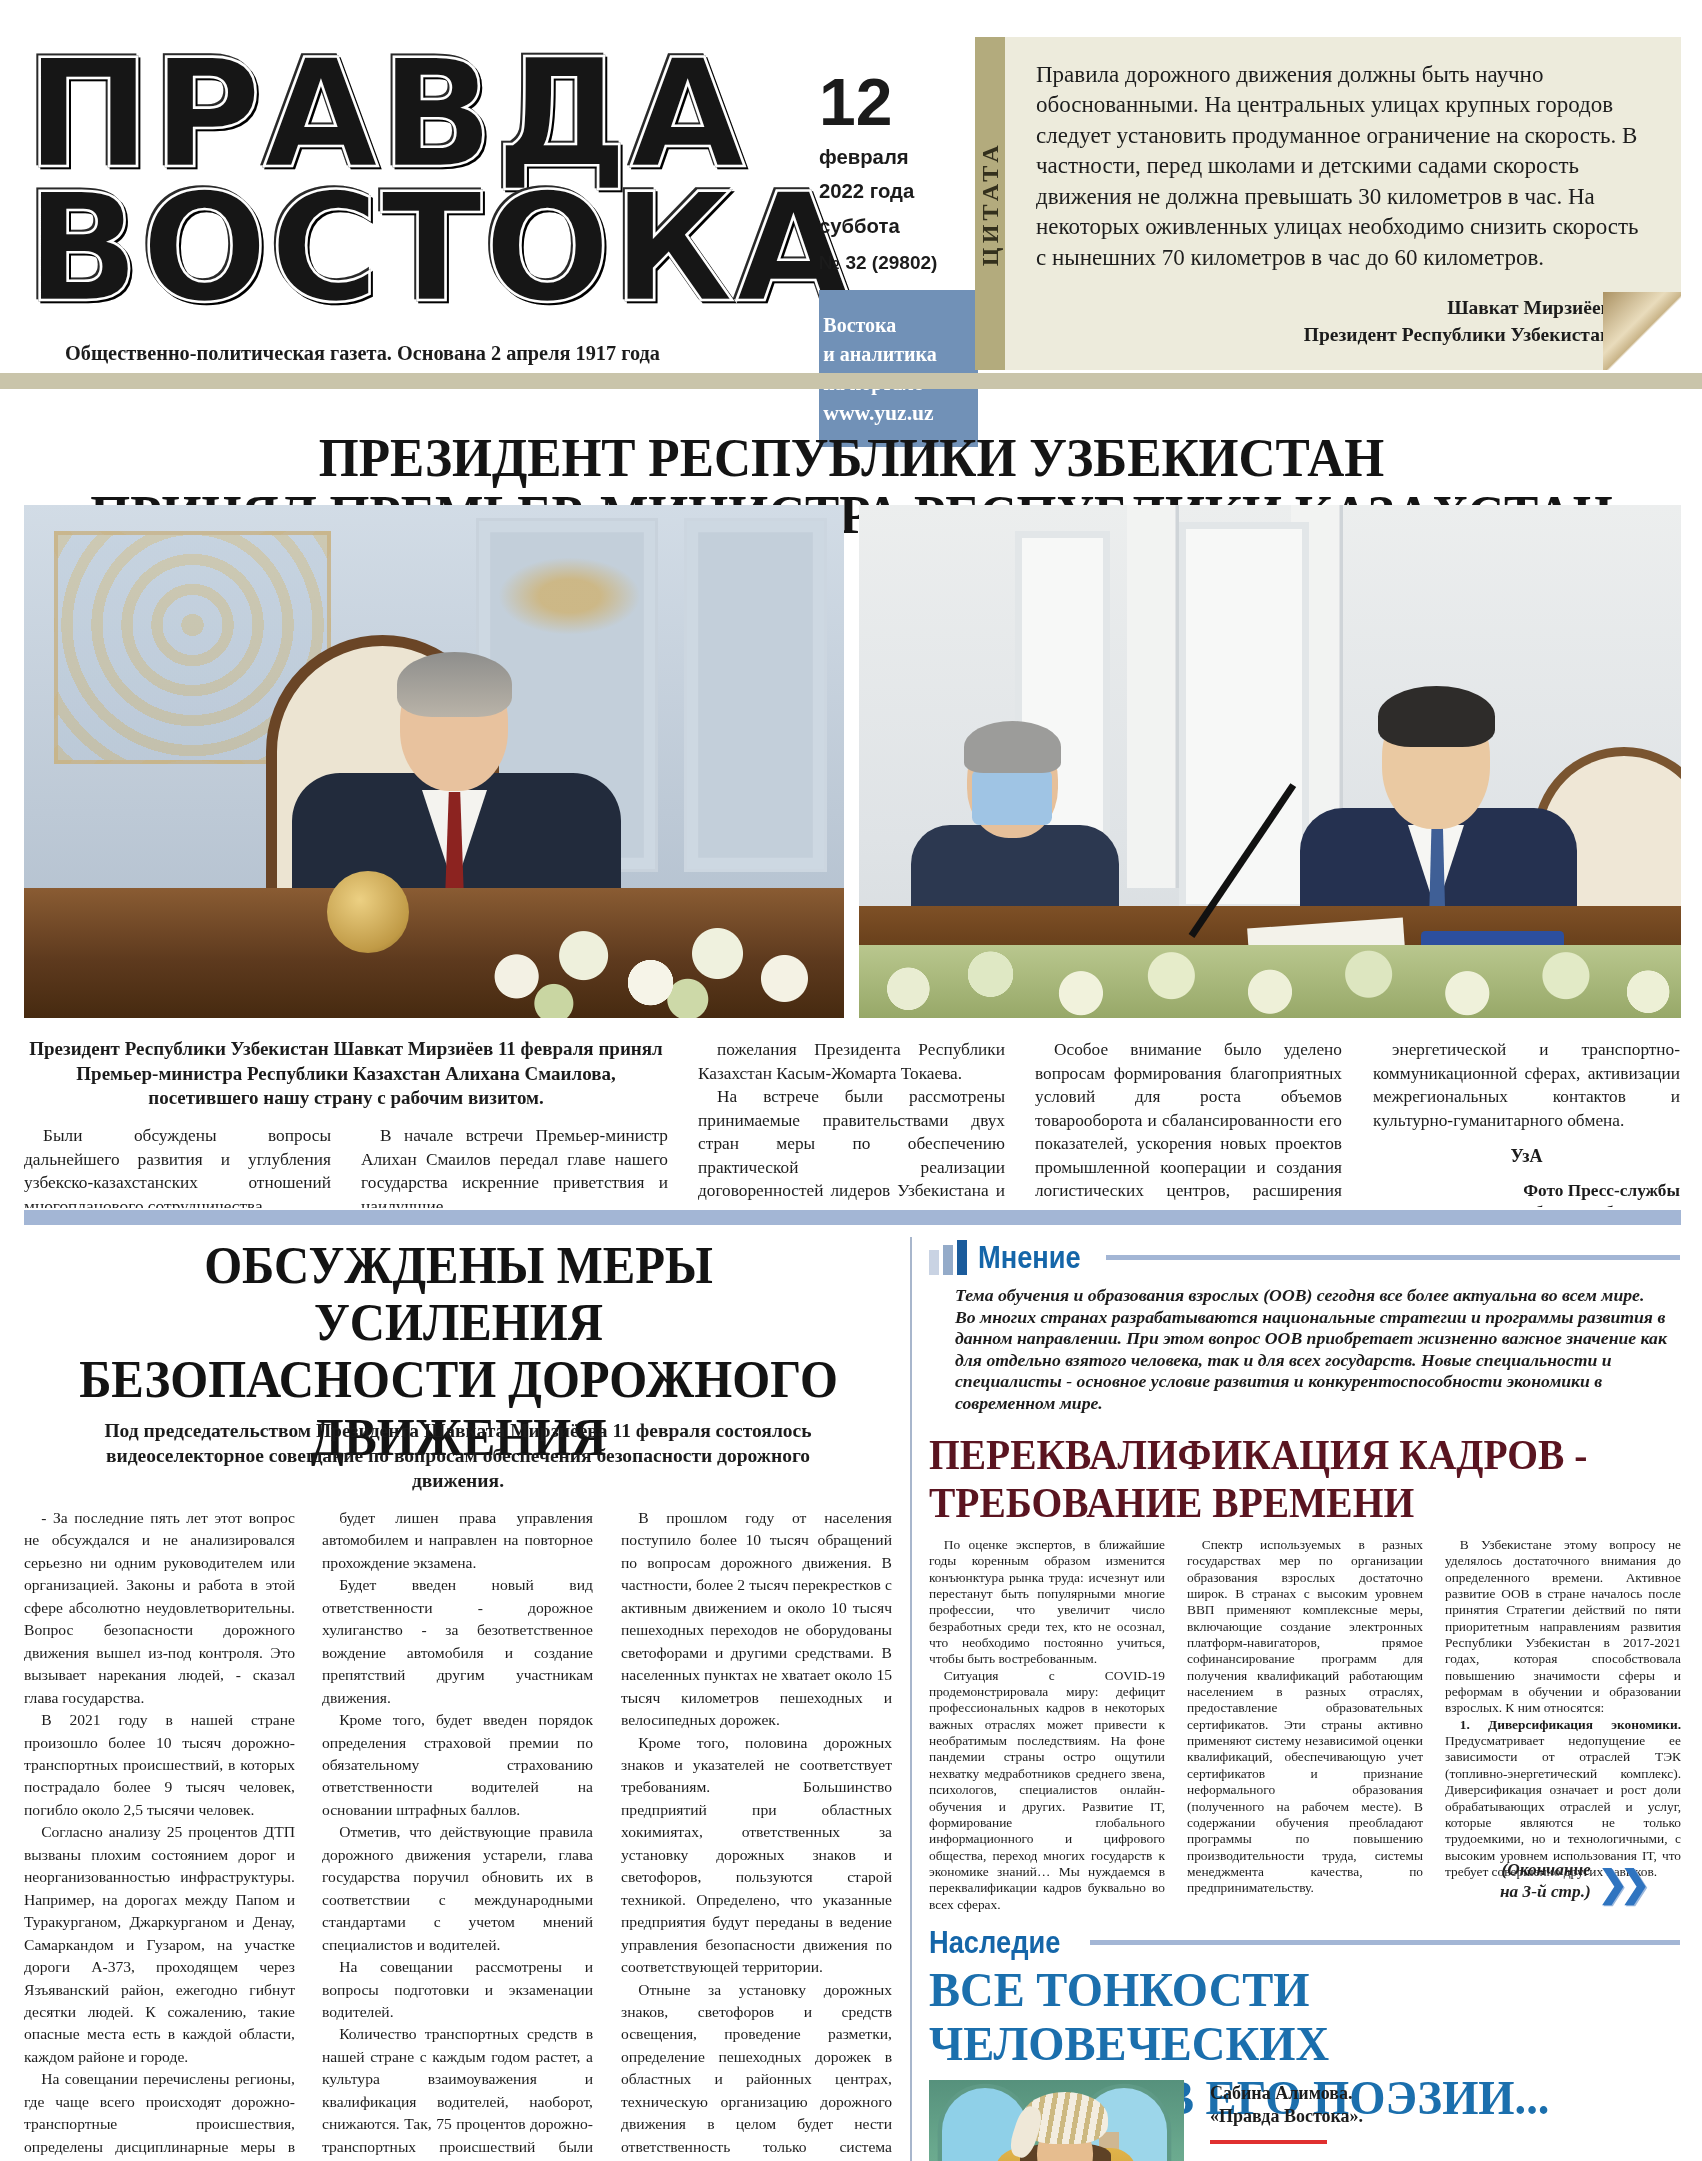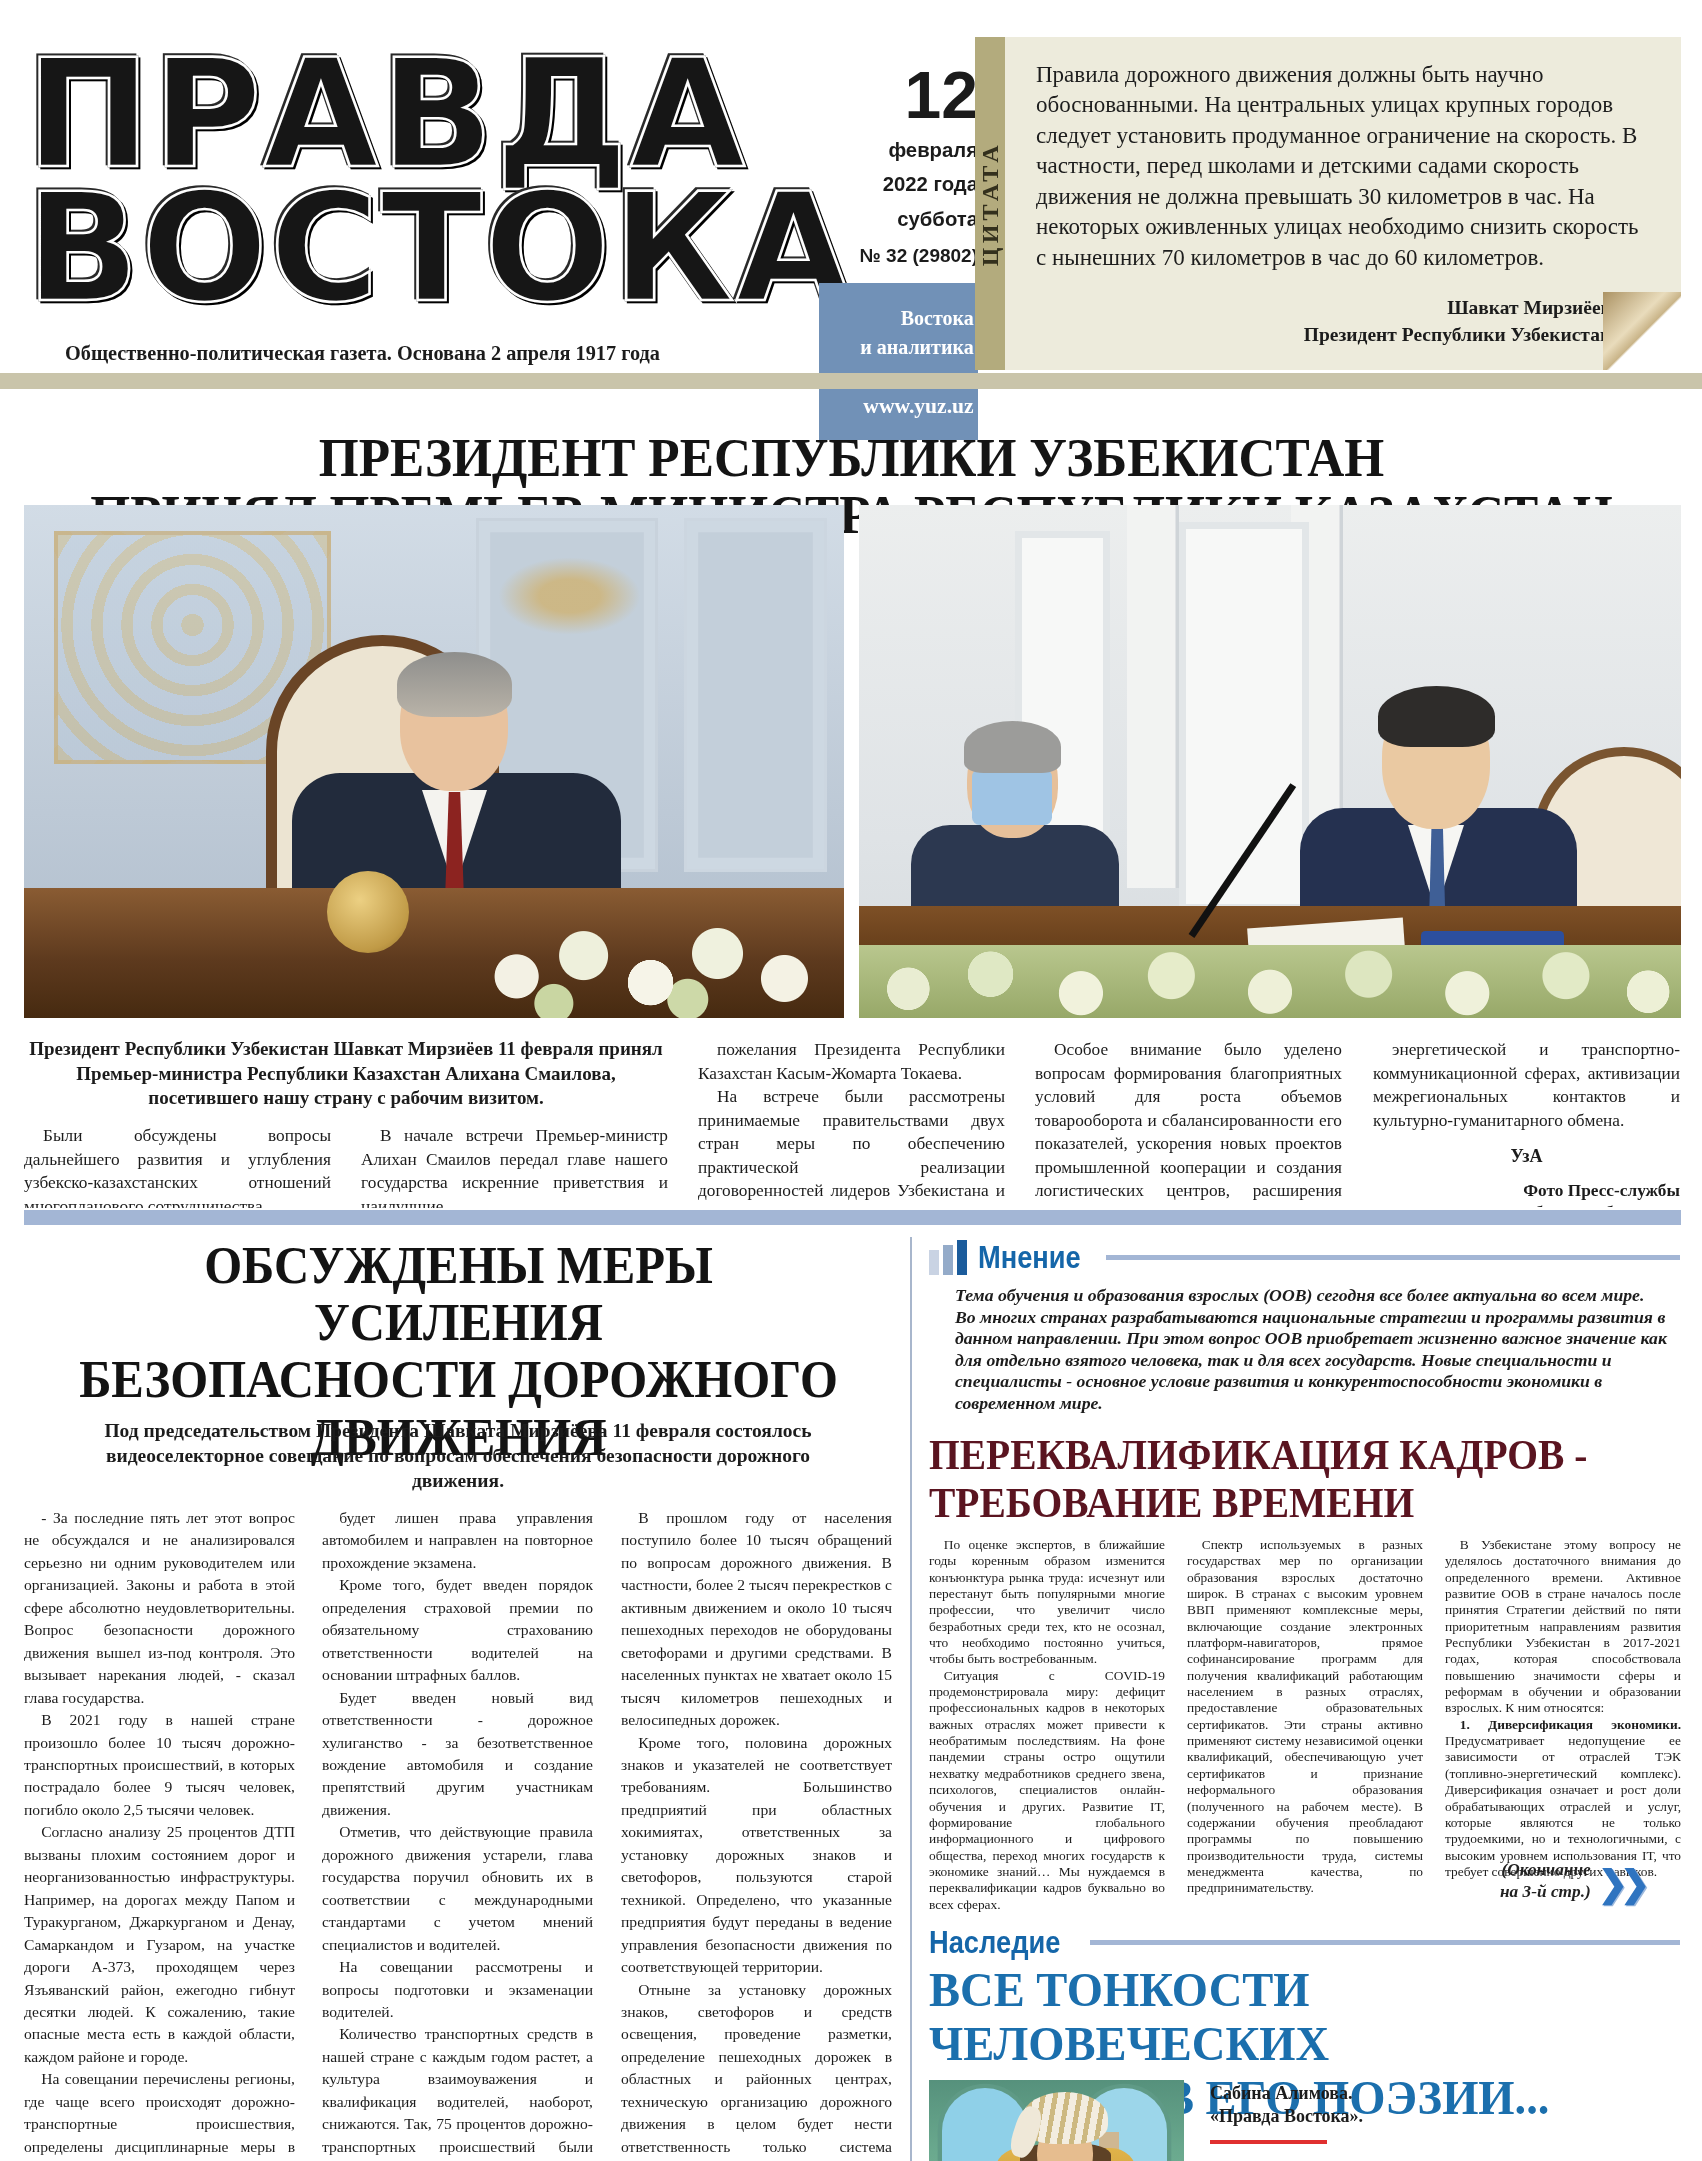--- a/index.html
+++ b/index.html
@@ -6,21 +6,21 @@
   .page{position:relative;width:1702px;height:2362px;background:#ffffff;overflow:hidden;
         font-family:"Liberation Serif",serif;color:#1c1c1c;}
   [data-interactable]{box-sizing:border-box;}
 
   
   .logo{position:absolute;left:26px;top:48px;width:891px;line-height:.9;}
   .logo-line{font-family:"DejaVu Sans",sans-serif;font-weight:bold;font-size:149px;
     letter-spacing:1.7px;color:#161616;-webkit-text-stroke:2.6px #ffffff;
     filter:drop-shadow(2.6px 2.6px 0 #000) drop-shadow(-1.3px -1.3px 0 #2a2a2a);}
   .founded{position:absolute;left:65px;top:342px;width:757px;font-weight:bold;font-size:20.3px;}
-  .dateblock{position:absolute;left:819px;top:62px;width:159px;text-align:right;
+  .dateblock{position:absolute;left:819px;top:69px;width:159px;text-align:left;
     font-family:"Liberation Sans",sans-serif;font-weight:bold;color:#1b1b1b;}
   .dateblock .day{font-size:66px;line-height:1;}
   .dateblock .dline{font-size:20.3px;margin-top:11.2px;}
   .dateblock .issue{font-size:19px;margin-top:14.7px;}
   .portal{margin-top:15.6px;background:#7191b7;color:#fff;font-family:"Liberation Serif",serif;
     padding:21px 4.3px 18px 4.3px;}
   .portal div{font-size:20px;line-height:1.45;}
   .portal .url{font-weight:bold;font-size:21.6px;}
 
   
@@ -311,22 +311,22 @@
   </h2>
   <div class="story2-sub" data-interactable="false">Под председательством Президента Шавката Мирзиёева 11 февраля состоялось видеоселекторное совещание по вопросам обеспечения безопасности дорожного движения.</div>
   <div class="s2col c1" data-interactable="false">
       <p data-interactable="false">- За последние пять лет этот вопрос не обсуждался и не анализировался серьезно ни одним руководителем или организацией. Законы и работа в этой сфере абсолютно неудовлетворительны. Вопрос безопасности дорожного движения вышел из-под контроля. Это вызывает нарекания людей, - сказал глава государства.</p>
       <p data-interactable="false">В 2021 году в нашей стране произошло более 10 тысяч дорожно-транспортных происшествий, в которых пострадало более 9 тысяч человек, погибло около 2,5 тысячи человек.</p>
       <p data-interactable="false">Согласно анализу 25 процентов ДТП вызваны плохим состоянием дорог и неорганизованностью инфраструктуры. Например, на дорогах между Папом и Туракурганом, Джаркурганом и Денау, Самаркандом и Гузаром, на участке дороги А-373, проходящем через Язъяванский район, ежегодно гибнут десятки людей. К сожалению, такие опасные места есть в каждой области, каждом районе и городе.</p>
       <p data-interactable="false">На совещании перечислены регионы, где чаще всего происходят дорожно-транспортные происшествия, определены дисциплинарные меры в отношении должностных лиц. Начальник управления внутренних дел Наманганской области, начальники Андижанского и Самаркандского областных управлений безопасности дорожного движения освобождены от занимаемых должностей.</p>
     </div>
   <div class="s2col c2" data-interactable="false">
       <p data-interactable="false">будет лишен права управления автомобилем и направлен на повторное прохождение экзамена.</p>
+      <p data-interactable="false">Будет введен новый вид ответственности - дорожное хулиганство - за безответственное вождение автомобиля и создание препятствий другим участникам движения.</p>
       <p data-interactable="false">Кроме того, будет введен порядок определения страховой премии по обязательному страхованию ответственности водителей на основании штрафных баллов.</p>
-      <p data-interactable="false">Будет введен новый вид ответственности - дорожное хулиганство - за безответственное вождение автомобиля и создание препятствий другим участникам движения.</p>
       <p data-interactable="false">Отметив, что действующие правила дорожного движения устарели, глава государства поручил обновить их в соответствии с международными стандартами с учетом мнений специалистов и водителей.</p>
       <p data-interactable="false">На совещании рассмотрены и вопросы подготовки и экзаменации водителей.</p>
       <p data-interactable="false">Количество транспортных средств в нашей стране с каждым годом растет, а культура взаимоуважения и квалификация водителей, наоборот, снижаются. Так, 75 процентов дорожно-транспортных происшествий были совершены водителями моложе 35 лет. Учебные программы и учебники, по которым преподают в автошколах, не соответствуют современным требованиям.</p>
     </div>
   <div class="s2col c3" data-interactable="false">
     <div data-interactable="false">
         <p data-interactable="false">В прошлом году от населения поступило более 10 тысяч обращений по вопросам дорожного движения. В частности, более 2 тысяч перекрестков с активным движением и около 10 тысяч пешеходных переходов не оборудованы светофорами и другими средствами. В населенных пунктах не хватает около 15 тысяч километров пешеходных и велосипедных дорожек.</p>
         <p data-interactable="false">Кроме того, половина дорожных знаков и указателей не соответствует требованиям. Большинство предприятий при областных хокимиятах, ответственных за установку дорожных знаков и светофоров, пользуются старой техникой. Определено, что указанные предприятия будут переданы в ведение управления безопасности движения по соответствующей территории.</p>
         <p data-interactable="false">Отныне за установку дорожных знаков, светофоров и средств освещения, проведение разметки, определение пешеходных дорожек в областных и районных центрах, техническую организацию дорожного движения в целом будет нести ответственность только система безопасности дорожного движения. Для финансирования этой работы будут созданы республиканский и областные фонды «Безопасные дороги и безопасный пешеход».</p>
       </div>

